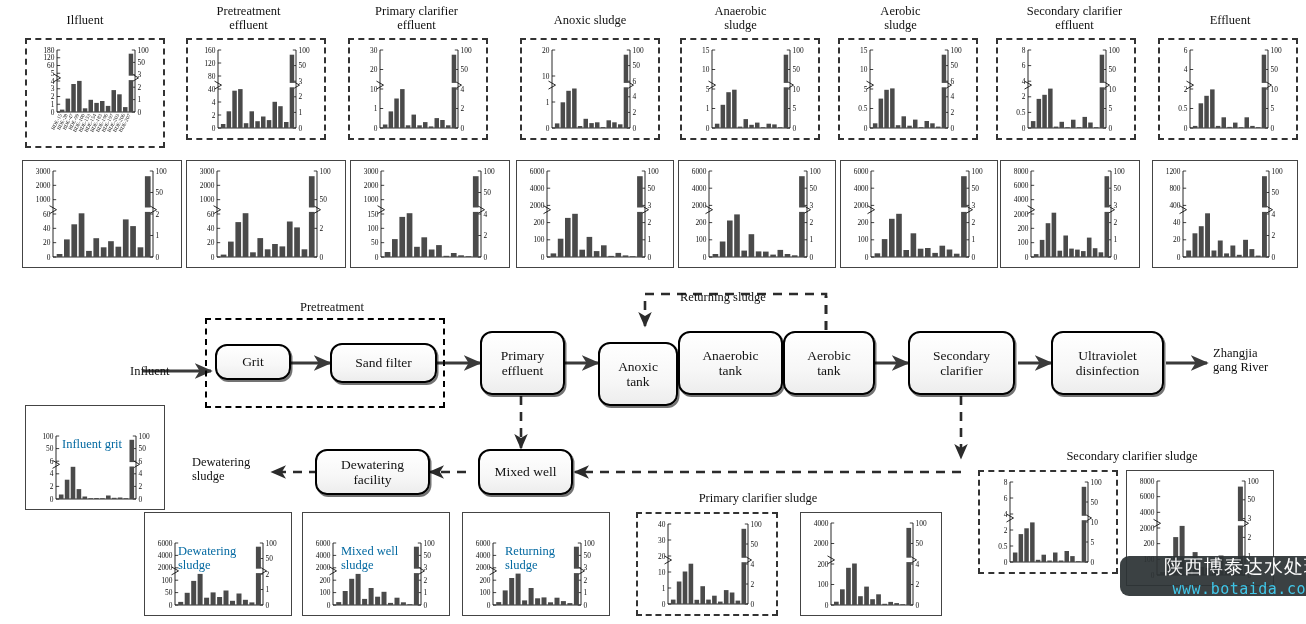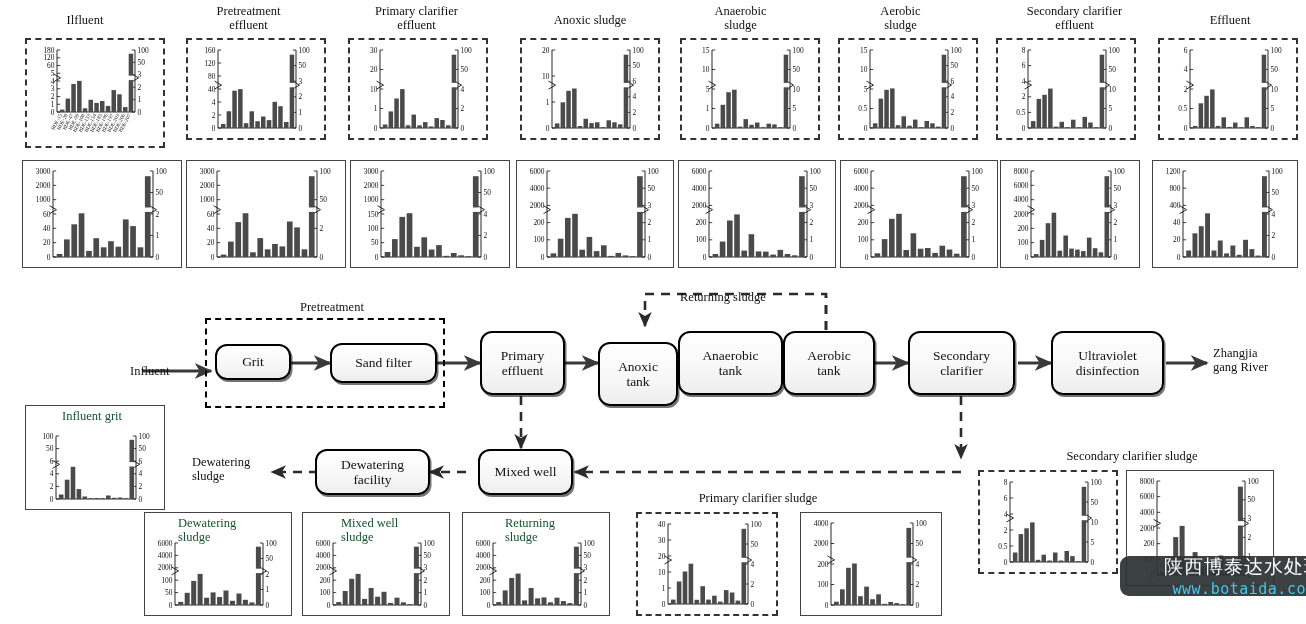--- a/index.html
+++ b/index.html
@@ -3,21 +3,21 @@
 <meta charset="utf-8">
 <style>
   html,body{margin:0;padding:0;background:#fff;}
   body{width:1306px;height:624px;position:relative;overflow:hidden;
        font-family:"Liberation Serif",serif;color:#111;}
   .panel{position:absolute;box-sizing:border-box;background:#fff;}
   .panel.solid{border:1.6px solid #444;}
   .panel.dashed{border:2px dashed #333;}
   .ptitle{position:absolute;text-align:center;font-size:12.5px;line-height:1.08;
           color:#111;white-space:pre-line;}
-  .ptitle-in{position:absolute;font-size:12.5px;line-height:1.1;white-space:pre-line;color:#14532d;}
+  .ptitle-in{position:absolute;font-size:12.5px;line-height:1.1;white-space:pre-line;color:#0369a1;margin-top:28px;}
   .bar{fill:#4a4a4a;}
   .axl{font-family:"Liberation Serif",serif;font-size:7.4px;fill:#111;}
   .axl.r{font-size:7.4px;}
   .axis{stroke:#111;stroke-width:0.9;fill:none;}
   .tick{stroke:#111;stroke-width:0.8;}
 
   
   .node{position:absolute;box-sizing:border-box;border:2.4px solid #000;
         border-radius:12px;display:flex;align-items:center;justify-content:center;
         text-align:center;font-size:13.5px;line-height:1.12;white-space:pre-line;

